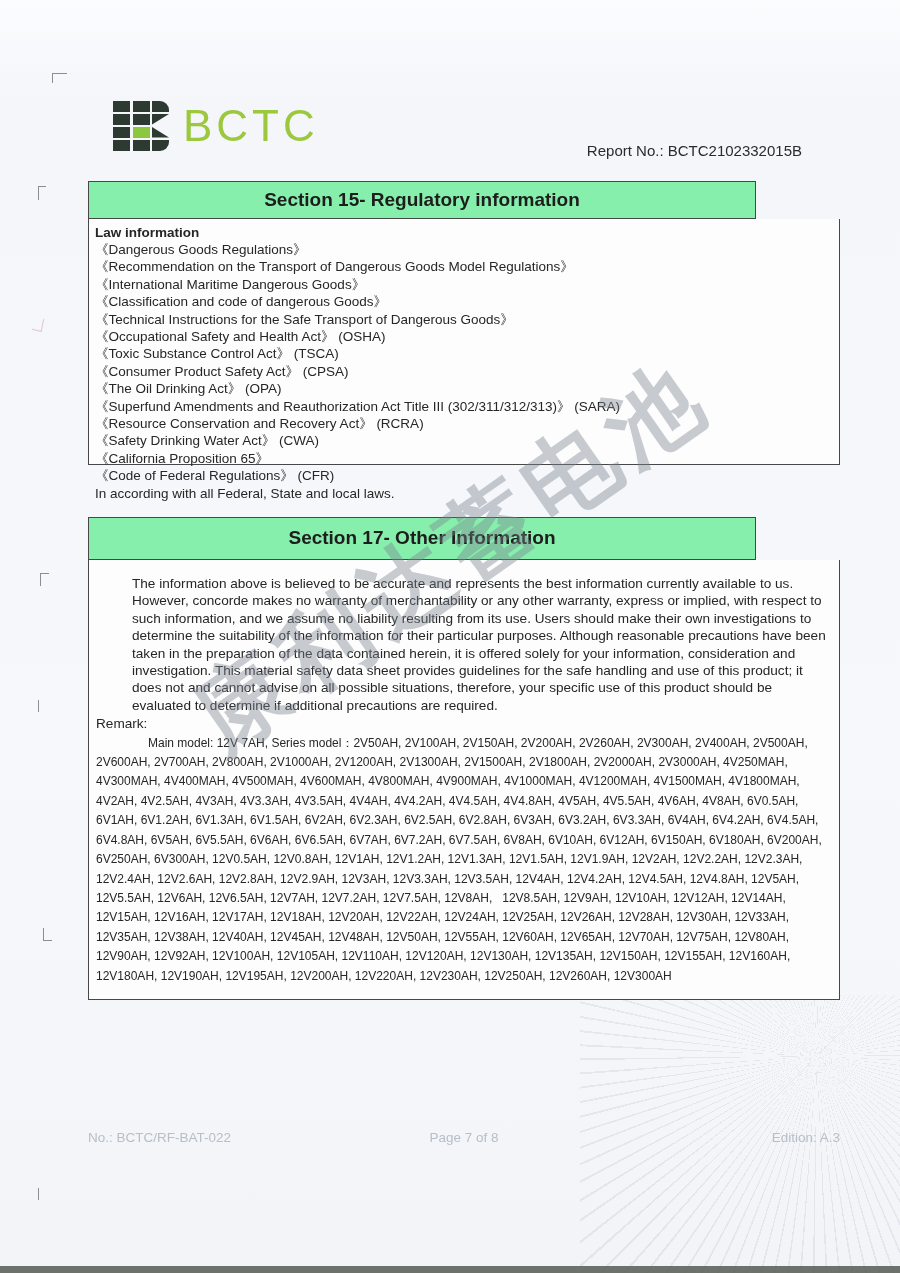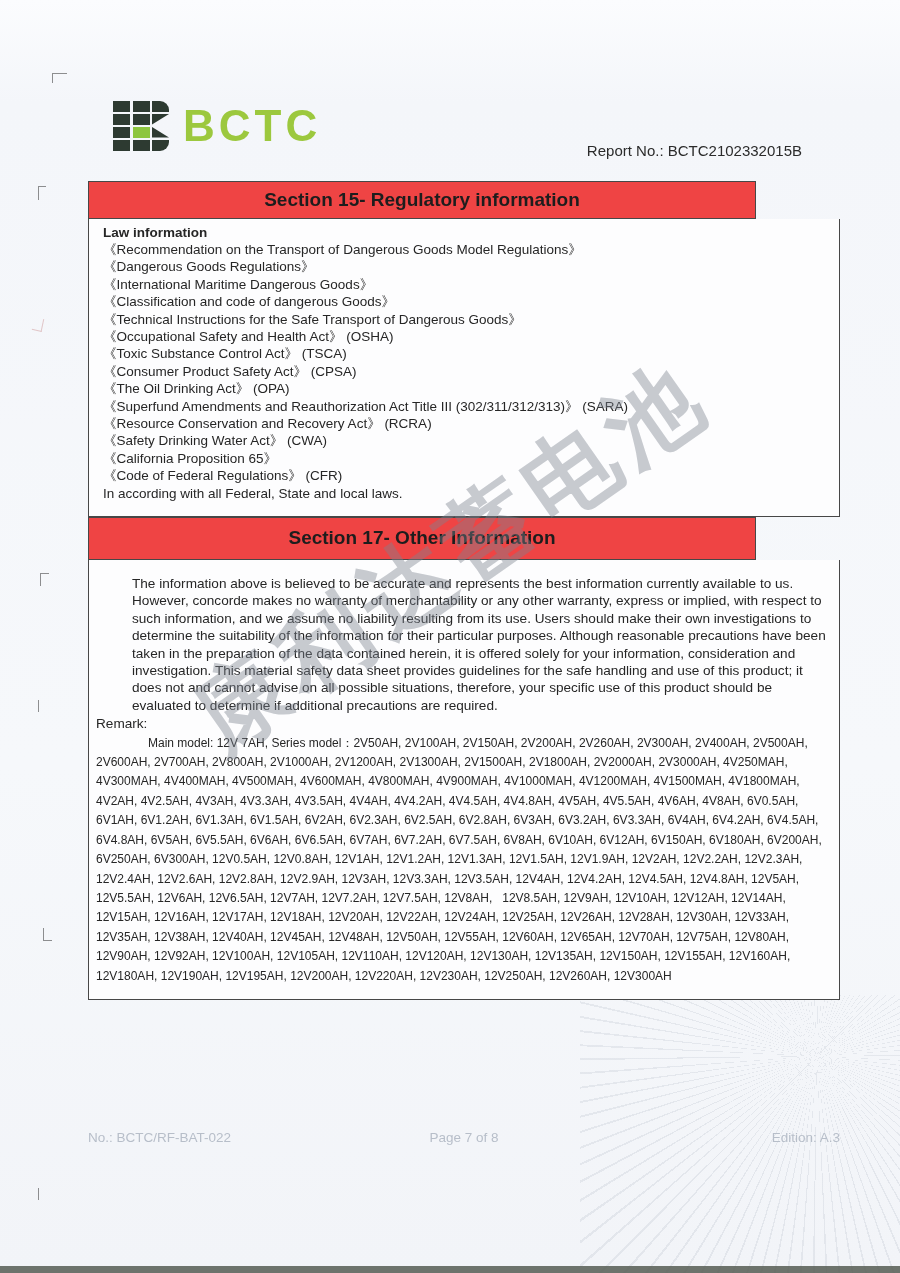--- a/index.html
+++ b/index.html
@@ -15,35 +15,35 @@
   }
   
   .logo{position:absolute;left:113px;top:101px;display:flex;align-items:center;gap:14px;}
   .logo-grid{display:grid;grid-template-columns:repeat(3,17px);grid-template-rows:repeat(4,10.5px);gap:2.5px;}
   .logo-grid div{background:#2d3a31;}
   .logo-grid .green{background:#8dc63f;}
   .logo-grid .r1c3{border-top-right-radius:9px;}
   .logo-grid .r4c3{border-bottom-right-radius:9px;}
   .logo-grid .r2c3{clip-path:polygon(0 0,100% 0,0 100%,0 100%);border-bottom-right-radius:6px;}
   .logo-grid .r3c3{clip-path:polygon(0 0,100% 100%,0 100%);border-top-right-radius:6px;}
-  .logo-text{font-size:44px;font-weight:bold;color:#9cc83e;letter-spacing:4px;line-height:1;}
+  .logo-text{font-size:44px;font-weight:normal;color:#9cc83e;letter-spacing:4px;line-height:1;}
   .report-no{position:absolute;right:98px;top:142px;font-size:15px;color:#2b2b2b;}
   
   .sec-header{
     position:absolute;left:88px;width:668px;box-sizing:border-box;
-    border:1.5px solid #474747;background:#ef4444;
+    border:1.5px solid #474747;background:#86efac;
     text-align:center;font-weight:bold;font-size:19px;color:#1d1d1d;
   }
   .sec15-header{top:181px;height:38px;line-height:35px;}
   .sec16-header{top:517px;height:43px;line-height:40px;}
   .sec-body{
     position:absolute;left:88px;width:752px;box-sizing:border-box;
     border:1.5px solid #474747;border-top:none;background:#fdfdfe;
   }
-  .sec15-body{top:219px;height:298px;padding:5px 8px 0 14px;}
+  .sec15-body{top:219px;height:246px;padding:5px 8px 0 6px;}
   .sec16-body{top:560px;height:440px;padding:15px 8px 0 7px;}
   .law-heading{font-size:13.5px;font-weight:bold;line-height:17px;}
   .law-item{font-size:13.5px;line-height:17.4px;white-space:nowrap;}
   .law-closing{font-size:13.5px;line-height:17.4px;}
   .para{font-size:13.6px;line-height:17.4px;text-align:left;margin-left:36px;}
   .remark{font-size:13.6px;line-height:17.4px;margin-top:1px;}
   .models{font-size:12px;line-height:19.4px;white-space:pre-wrap;text-indent:52px;margin-top:1px;}
   
   .footer{
     position:absolute;left:88px;top:1130px;width:752px;
@@ -106,22 +106,22 @@
       <div></div>
       <div class="r4c3"></div>
   </div>
   <div class="logo-text">BCTC</div>
 </div>
 <div class="report-no">Report No.: BCTC2102332015B</div>
 
 <div class="sec-header sec15-header">Section 15- Regulatory information</div>
 <div class="sec-body sec15-body">
   <div class="law-heading">Law information</div>
+  <div class="law-item">《Dangerous Goods Regulations》</div>
   <div class="law-item">《Recommendation on the Transport of Dangerous Goods Model Regulations》</div>
-  <div class="law-item">《Dangerous Goods Regulations》</div>
   <div class="law-item">《International Maritime Dangerous Goods》</div>
   <div class="law-item">《Classification and code of dangerous Goods》</div>
   <div class="law-item">《Technical Instructions for the Safe Transport of Dangerous Goods》</div>
   <div class="law-item">《Occupational Safety and Health Act》 (OSHA)</div>
   <div class="law-item">《Toxic Substance Control Act》 (TSCA)</div>
   <div class="law-item">《Consumer Product Safety Act》 (CPSA)</div>
   <div class="law-item">《The Oil Drinking Act》 (OPA)</div>
   <div class="law-item">《Superfund Amendments and Reauthorization Act Title III (302/311/312/313)》 (SARA)</div>
   <div class="law-item">《Resource Conservation and Recovery Act》 (RCRA)</div>
   <div class="law-item">《Safety Drinking Water Act》 (CWA)</div>

